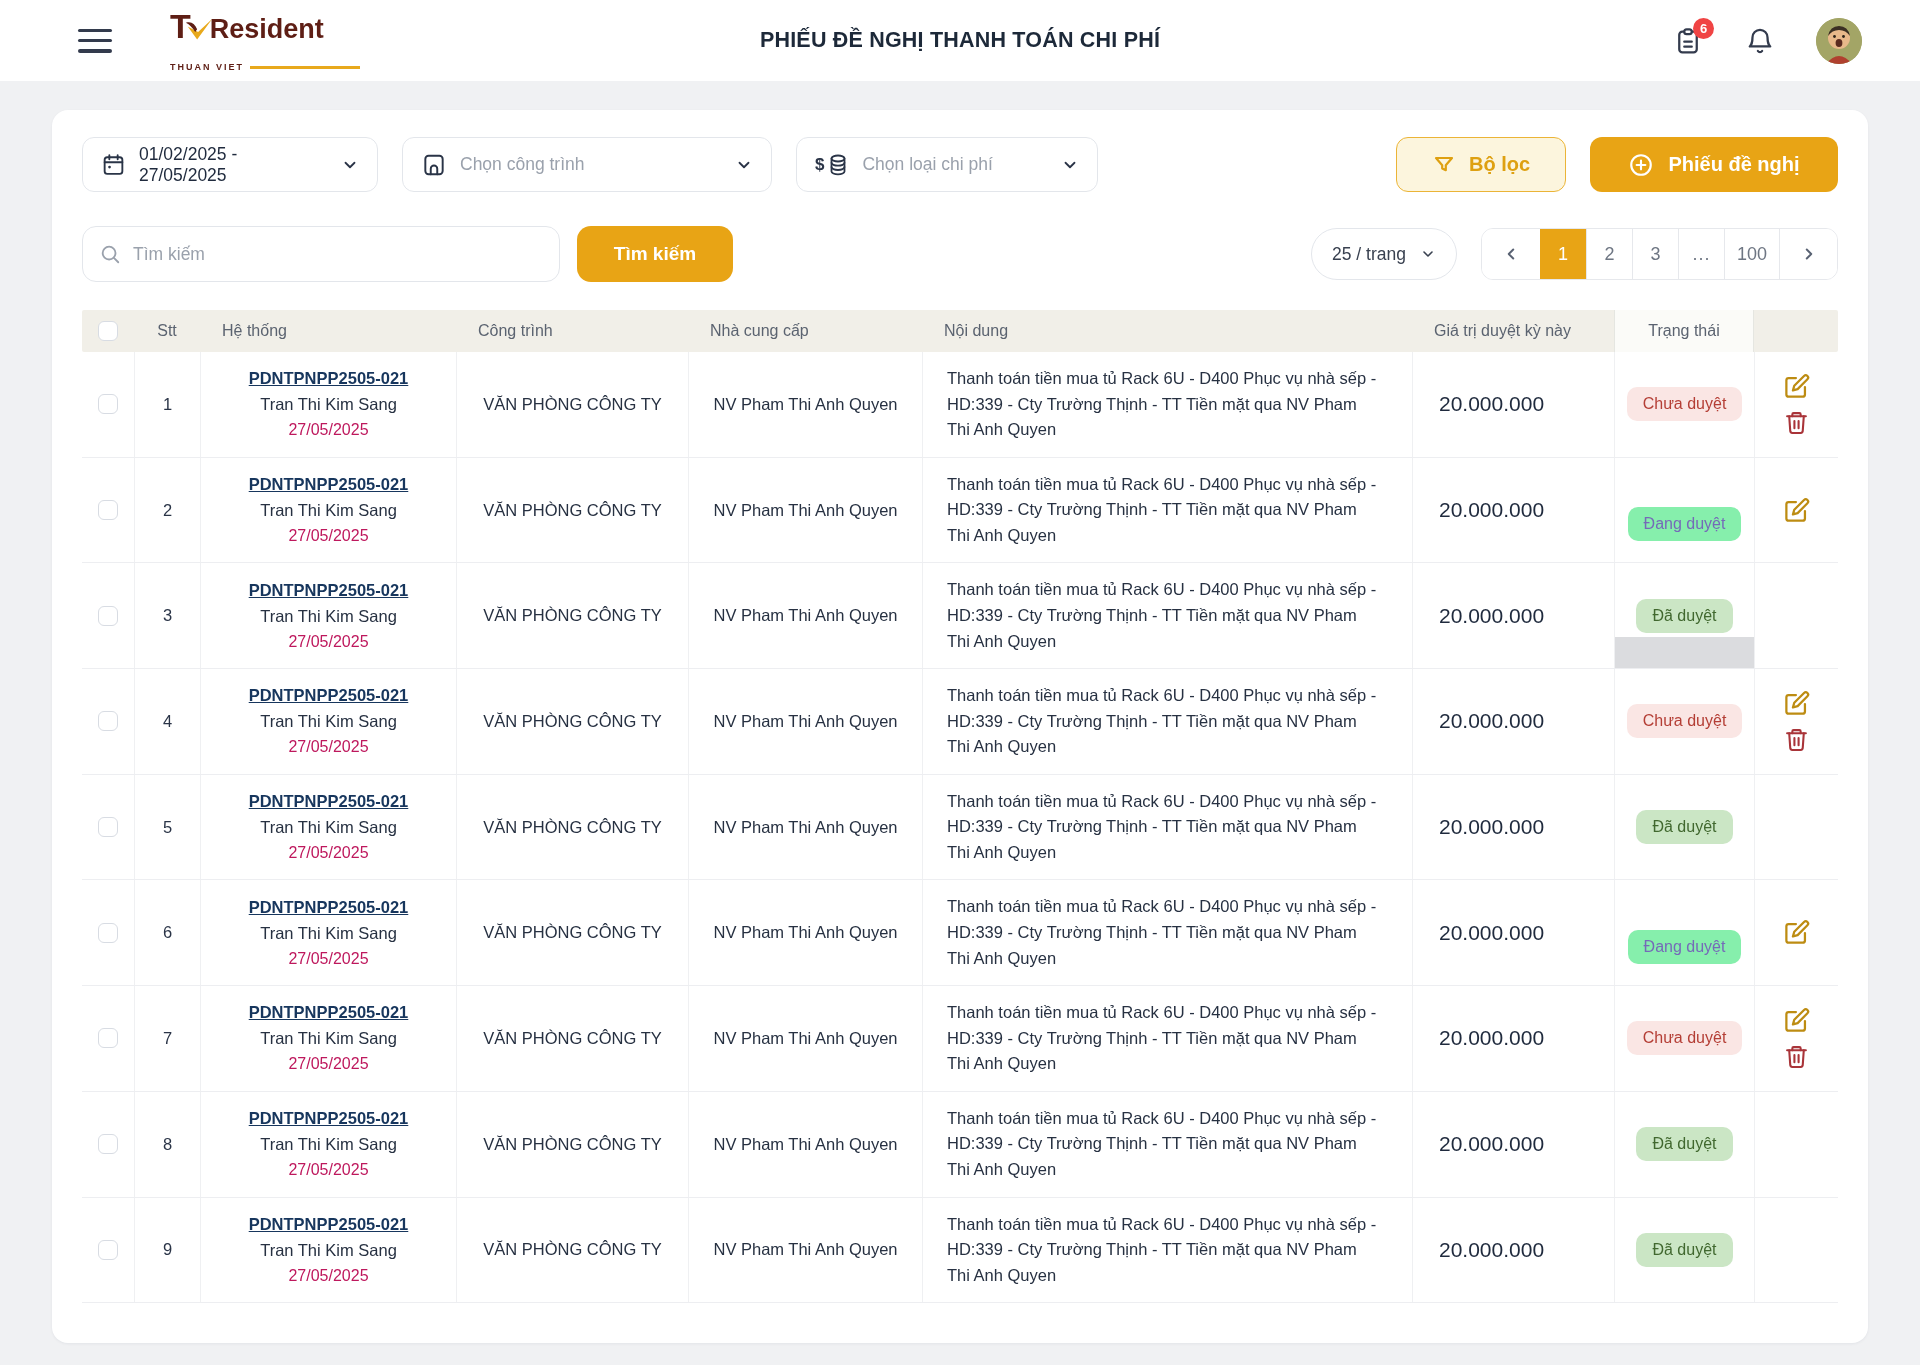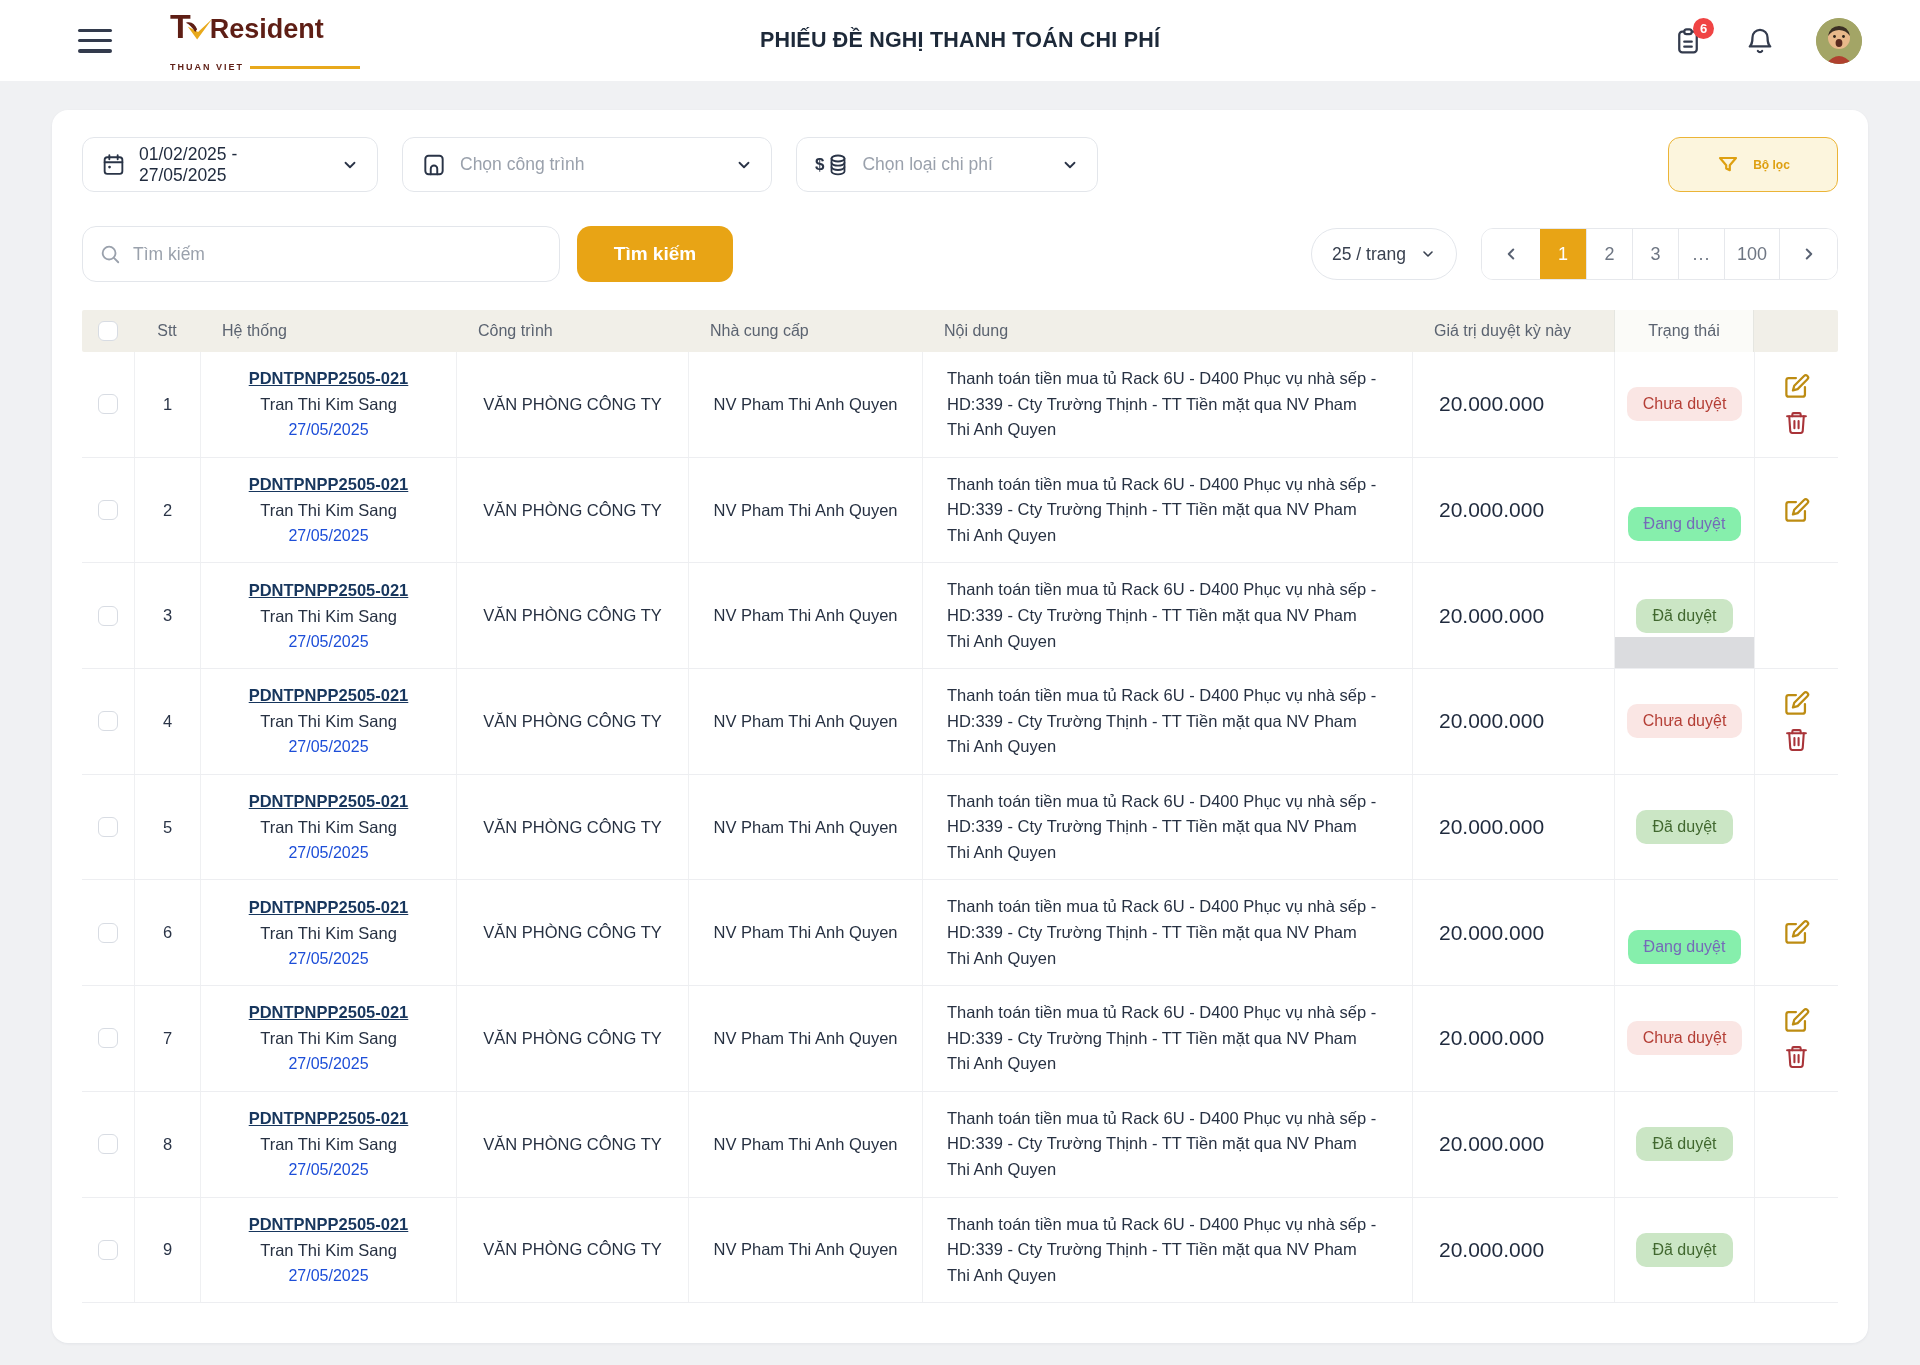--- a/index.html
+++ b/index.html
@@ -42,21 +42,21 @@
     display:flex; align-items:center; gap:13px; padding:0 18px; cursor:pointer; font-size:17.5px; }
   .pill .picon { color:#2A3447; flex:none; display:flex; }
   .pill .chev { color:#2A3447; margin-left:auto; display:flex; }
   .pill-date { width:296px; font-weight:500; color:#1F2A3D; }
   .pill-project { width:370px; }
   .pill-cost { width:302px; }
   .placeholder { color:#9AA1AC; }
   .money-icon { display:flex; align-items:center; color:#2A3447; }
   .money-icon .dollar { font-size:17px; font-weight:bold; margin-right:1px; }
   .btn-filter { margin-left:auto; height:55px; width:170px; border-radius:12px;
-    background:#FCF5DD; border:1.5px solid #EBB437; color:#DEA011; font-size:12px;
+    background:#FCF5DD; border:1.5px solid #EBB437; color:#DEA011; font-size:20px;
     font-weight:600; display:flex; align-items:center; justify-content:center; gap:13px;
     cursor:pointer; font-family:inherit; }
   .btn-create { height:55px; width:248px; border-radius:12px; background:#E8A415; border:none;
     color:#fff; font-size:20px; font-weight:600; display:flex; align-items:center;
     justify-content:center; gap:14px; cursor:pointer; font-family:inherit; }
 
   
   .search-row { display:flex; align-items:center; margin-top:34px; }
   .search-box { width:478px; height:56px; border:1px solid #E3E6EB; border-radius:14px;
     display:flex; align-items:center; padding:0 16px; gap:12px; color:#9AA1AC; }
@@ -93,21 +93,21 @@
   .total-value { font-size:17px; font-weight:600; color:#EBA51D; padding-left:26px; }
   .trow { min-height:103px; border-bottom:1px solid #EDEEF1; background:#fff; }
   .trow > div { display:flex; align-items:center; border-left:1px solid #EFF0F2; }
   .trow > div:first-child { border-left:none; }
   .cell-check, .cell-stt { justify-content:center; }
   .cell-stt { font-size:16.5px; color:#2A3447; }
   .cell-sys { flex-direction:column; align-items:flex-start; justify-content:center;
     gap:7px; }
   .doc-link { font-size:16.5px; font-weight:600; color:#17365D; text-decoration:underline; cursor:pointer; }
   .person { font-size:16.5px; color:#273142; }
-  .doc-date { font-size:16px; color:#1d4ed8; }
+  .doc-date { font-size:16px; color:#be185d; }
   .cell-center { justify-content:center; font-size:16.5px; color:#273142; text-align:center; padding:0 10px; }
   .cell-content { font-size:16.5px; color:#273142; line-height:1.55; padding:14px 30px 14px 24px; }
   .cell-value { font-size:21px; color:#1F2A3D; padding-left:26px; }
   .cell-status { justify-content:center; position:relative; }
   .status-badge { font-size:16px; font-weight:500; padding:8px 16px; border-radius:10px; white-space:nowrap; }
   .st-pending { background:#FAE6E4; color:#B43E35; }
   .st-reviewing { background:#86efac; color:#756AB8;margin-top:28px; }
   .st-approved { background:#CBE6C5; color:#41682F; }
   .skeleton { position:absolute; left:0; right:0; bottom:0; height:31px; background:#DBDCDF; }
   .cell-actions { flex-direction:column; justify-content:center; gap:10px; }
@@ -225,20 +225,27 @@
       </span>
     </div>
 
     <button class="btn-filter">
       <svg width="24" height="24" viewBox="0 0 24 24" fill="none" stroke="currentColor" stroke-width="2.2" stroke-linecap="round" stroke-linejoin="round">
         <path d="M4 5h16l-6.2 7.2v5l-3.6-1.6v-3.4Z"></path>
       </svg>
       <span>Bộ lọc</span>
     </button>
 
+    <button class="btn-create">
+      <svg width="26" height="26" viewBox="0 0 24 24" fill="none" stroke="currentColor" stroke-width="2" stroke-linecap="round">
+        <circle cx="12" cy="12" r="9"></circle>
+          <path d="M12 8v8M8 12h8"></path>
+      </svg>
+      <span>Phiếu đề nghị</span>
+    </button>
   </div>
 
   <div class="search-row">
     <div class="search-box">
       <svg width="22" height="22" viewBox="0 0 24 24" fill="none" stroke="currentColor" stroke-width="2" stroke-linecap="round">
         <circle cx="11" cy="11" r="7"></circle>
           <path d="M16.5 16.5 21 21"></path>
       </svg>
       <input type="text" placeholder="Tìm kiếm" style="">
     </div>

